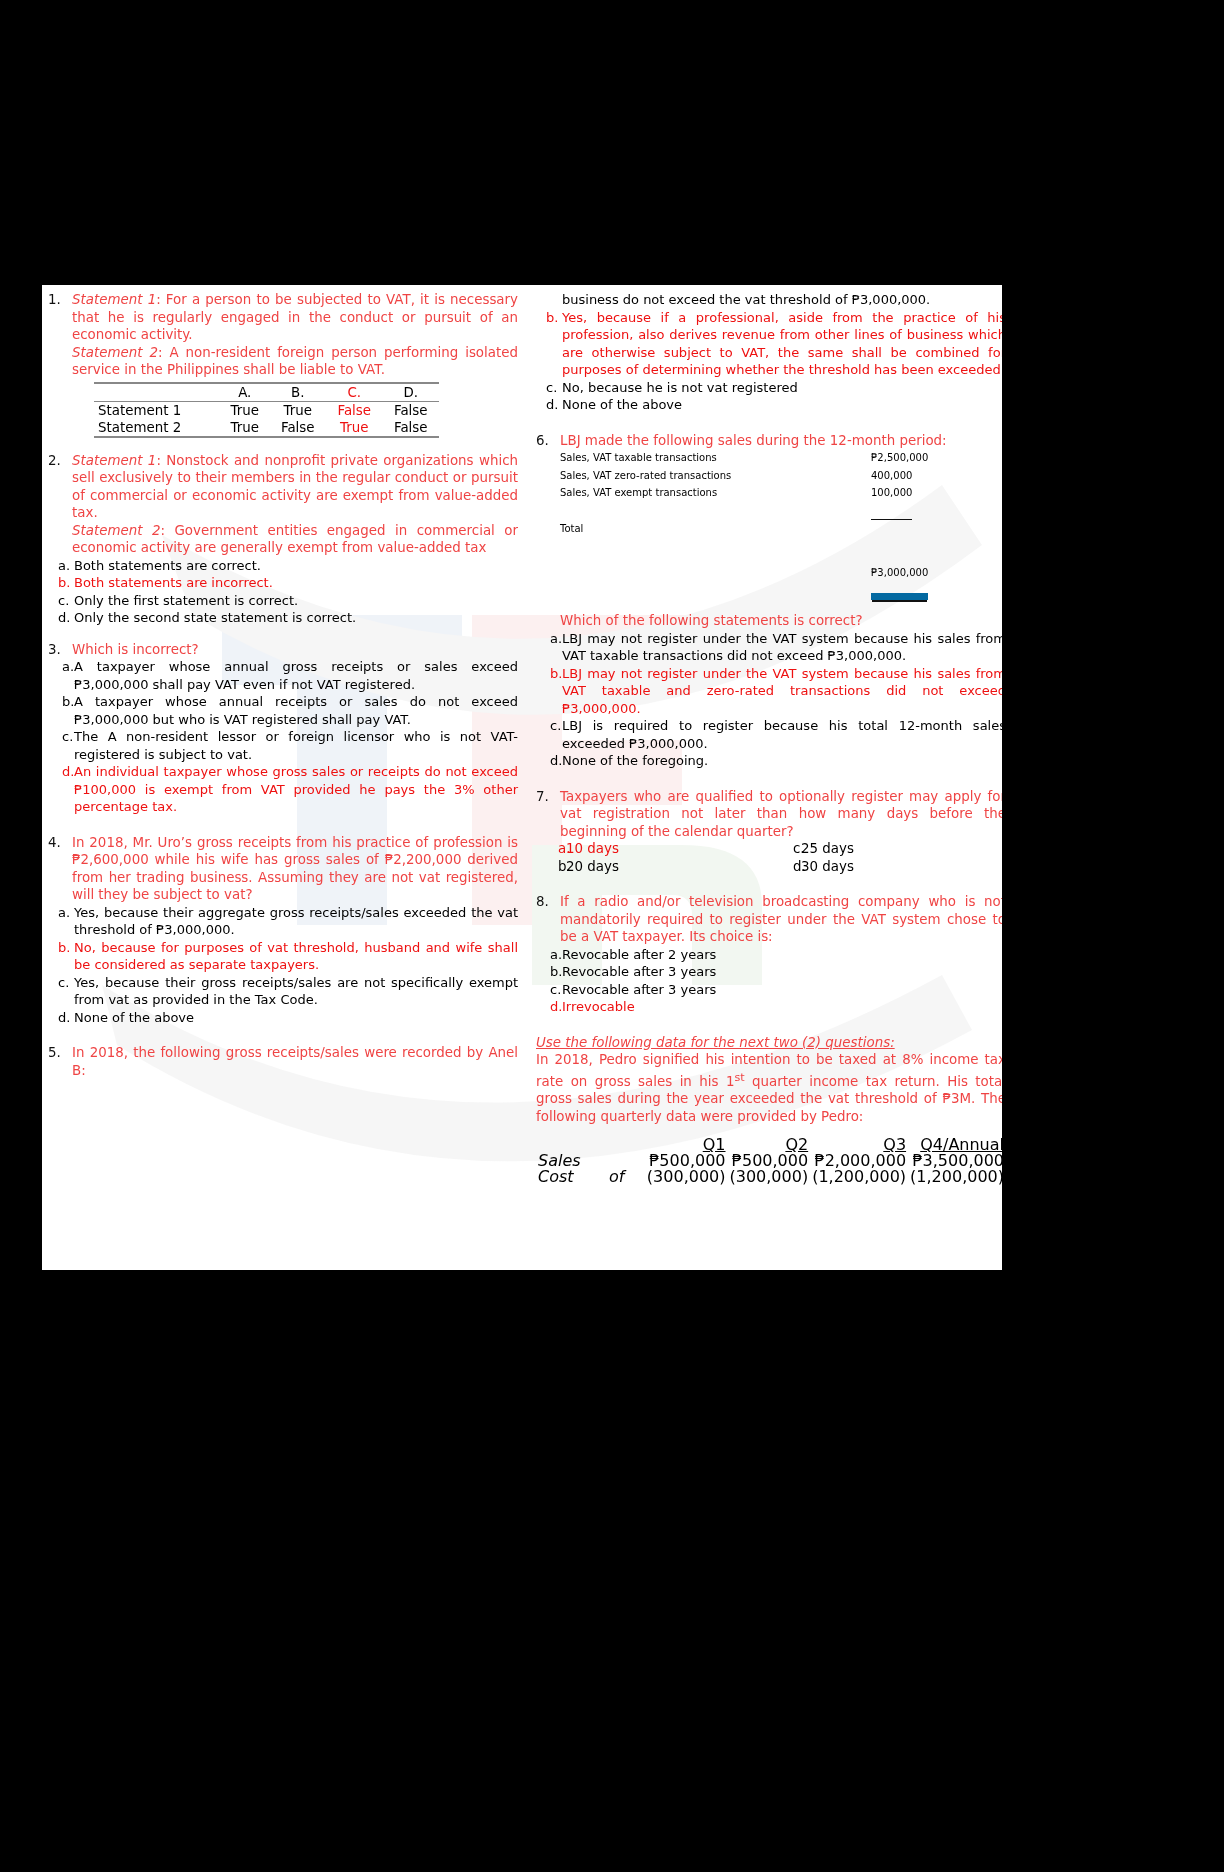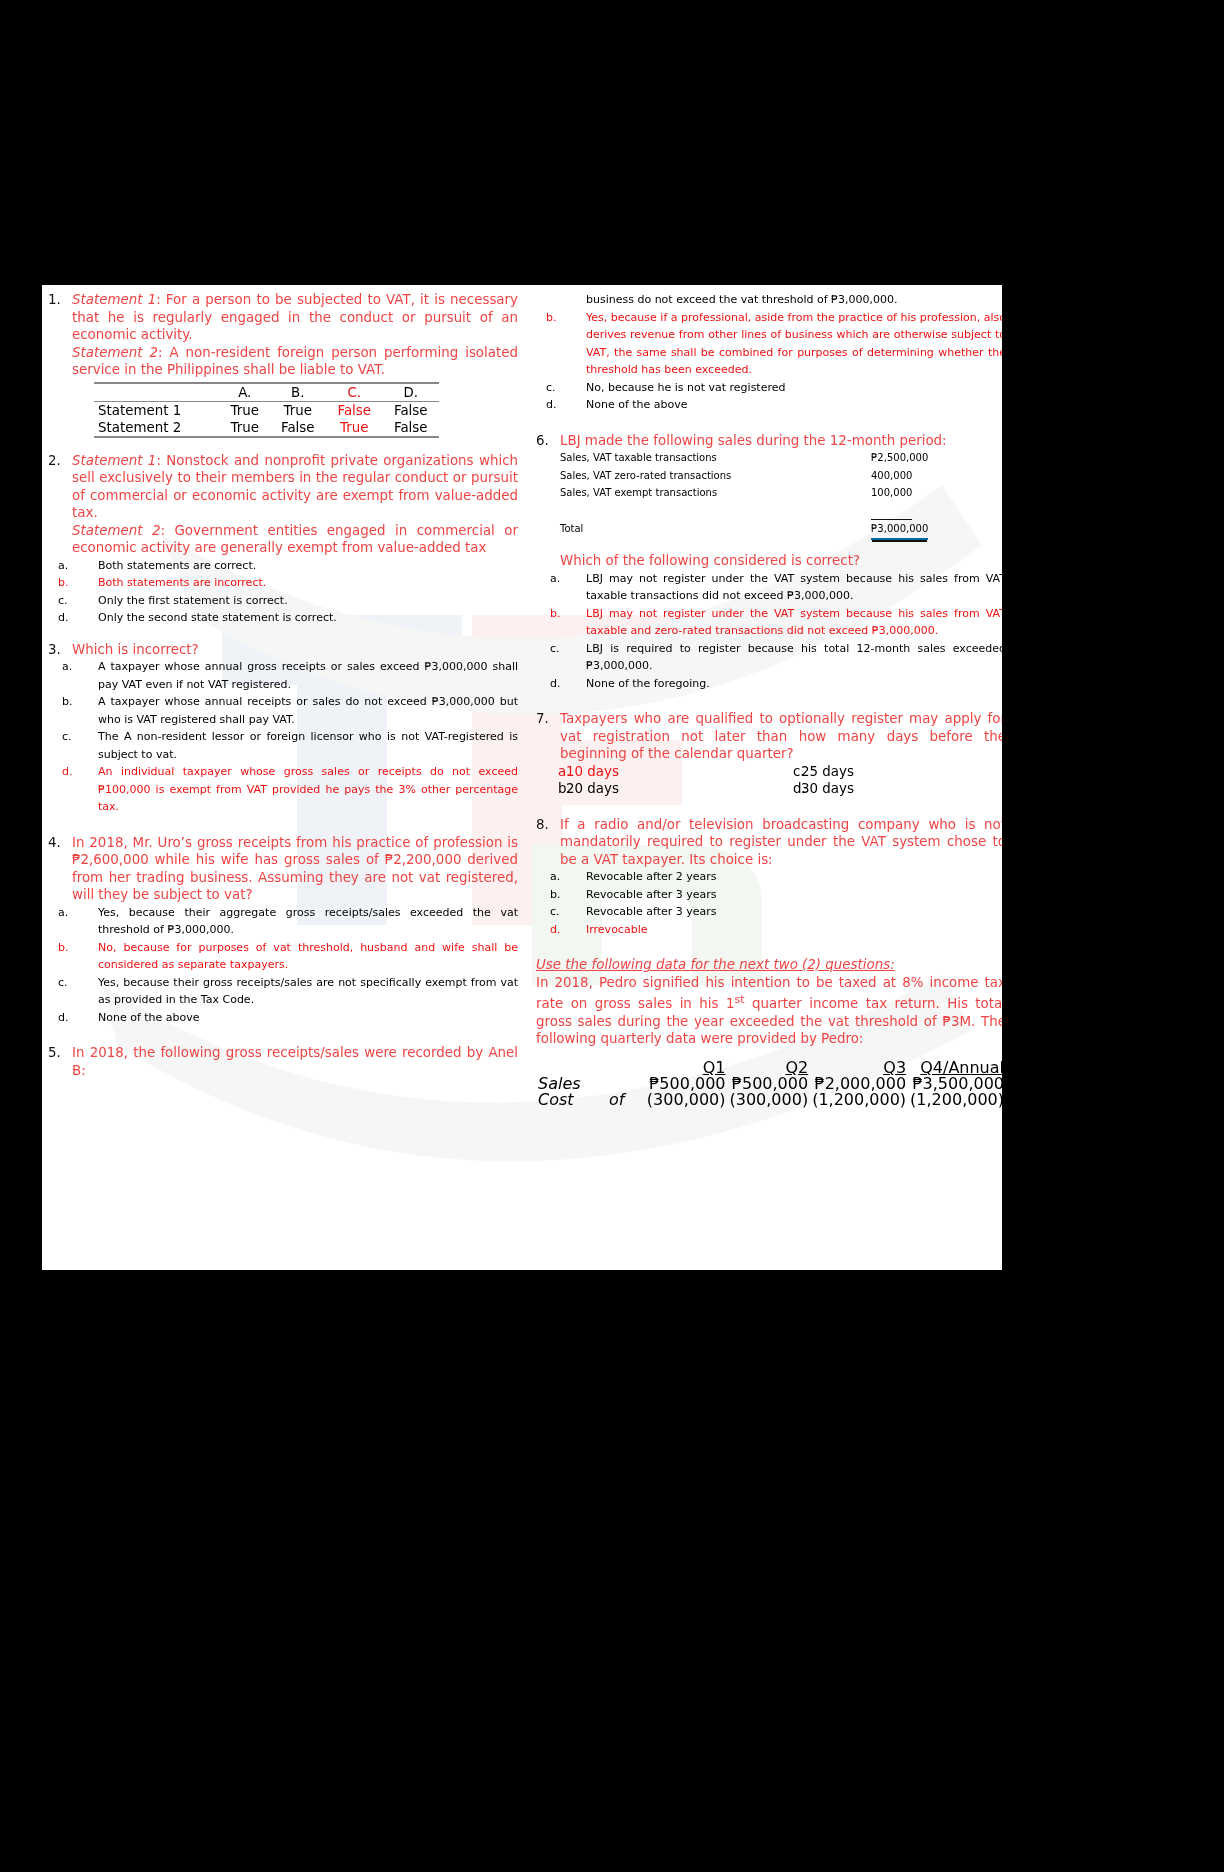--- a/index.html
+++ b/index.html
@@ -35,21 +35,21 @@
   }
   .col{width:470px;flex:0 0 470px;}
   .q{margin-bottom:8px;}
   .qrow{display:flex;}
   .qnum{width:24px;flex:0 0 24px;font-size:13.4px;line-height:17.5px;color:#111;}
   .qbody{flex:1;font-size:13.4px;line-height:17.5px;color:#ef4444;}
   .just{text-align:justify;text-justify:inter-word;}
   .it{font-style:italic;}
   .red{color:#ee1111;}
   .opts{margin-top:0;}
-  .opt{display:flex;font-size:11px;line-height:17.5px;gap:24px;}
+  .opt{display:flex;font-size:13px;line-height:17.5px;}
   .optl{width:26px;flex:0 0 26px;padding-left:10px;box-sizing:border-box;}
   .optt{flex:1;text-align:justify;}
   .opt.ind .optl{padding-left:14px;}
   
   .tt{
     margin:3px 0 3px 46px;
     width:345px;
     border-collapse:collapse;
     font-size:13.4px;
   }
@@ -57,22 +57,22 @@
   .tt .lbl{text-align:left;width:118px;}
   .tt .topline{border-top:2px solid #888;}
   .tt .midline{border-top:1px solid #888;}
   .tt .botline{border-bottom:2px solid #888;}
   
   .mlist{font-size:10px;line-height:17.5px;}
   .mrow{display:flex;justify-content:space-between;}
   .mrow .mlab{flex:1;}
   .mrow .mval{width:135px;text-align:left;white-space:nowrap;}
   .u1{border-bottom:1px solid #111;display:inline-block;padding-bottom:17px;}
-  .u2{border-bottom:2px solid #0369a1;display:inline-block;padding-bottom:1px;
-      box-shadow:0 3px 0 -1px #111;}
+  .u2{border-bottom:7px solid #0369a1;display:inline-block;padding-bottom:12px;
+      box-shadow:0 3px 0 -1px #111;margin-top:44px;}
   
   .opt2{display:flex;font-size:13.4px;line-height:17.5px;}
   .opt2 .half{width:50%;display:flex;}
   .opt2 .half .optl{width:30px;flex:0 0 30px;padding-left:22px;}
   
   .ptab{
     width:100%;
     border-collapse:collapse;
     font-size:16px;
     line-height:16px;
@@ -277,21 +277,21 @@
           <div class="mrow">
             <div class="mlab">Sales, VAT exempt transactions</div>
             <div class="mval"><span class="u1">100,000</span></div>
           </div>
           <div class="mrow">
             <div class="mlab">Total</div>
             <div class="mval"><span class="u2">₱3,000,000</span></div>
           </div>
         </div>
         <div style="height:12px;"></div>
-        <div class="qbody" style="padding-left:24px;">Which of the following considered is correct?</div>
+        <div class="qbody" style="padding-left:24px;">Which of the following statements is correct?</div>
         <div class="opts">
           <div class="opt ind">
             <div class="optl">a.</div>
             <div class="optt just">LBJ may not register under the VAT system because his sales from VAT taxable transactions did not exceed ₱3,000,000.</div>
           </div>
           <div class="opt ind red">
             <div class="optl">b.</div>
             <div class="optt just">LBJ may not register under the VAT system because his sales from VAT taxable and zero-rated transactions did not exceed ₱3,000,000.</div>
           </div>
           <div class="opt ind">

